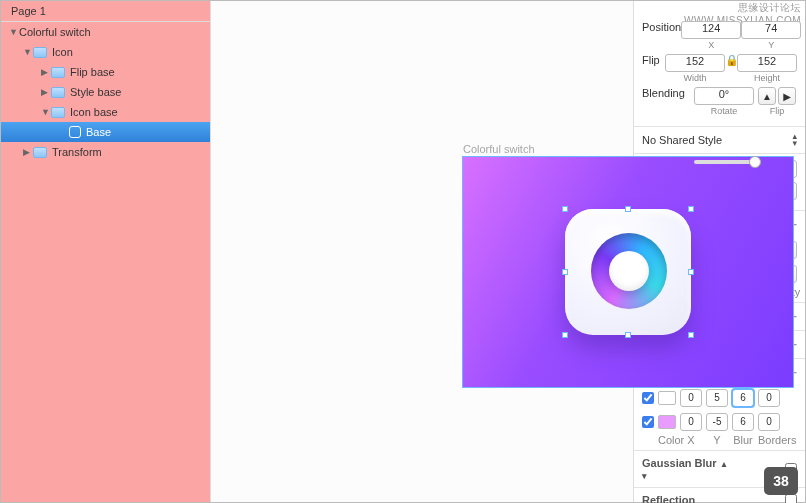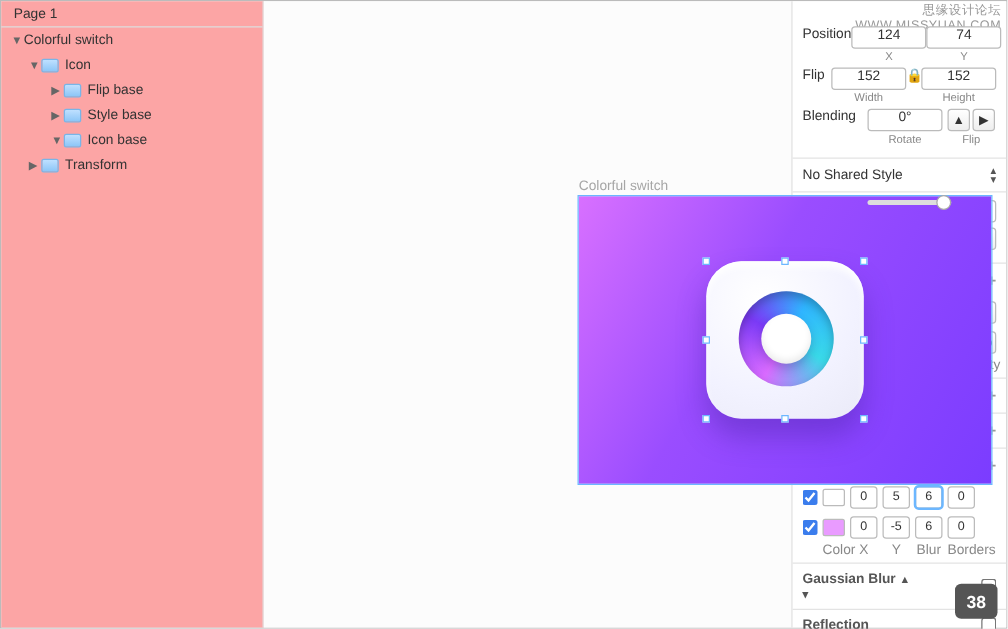--- a/index.html
+++ b/index.html
@@ -95,20 +95,25 @@
         <div class="tree-row ind3">
           <span class="arr">▶</span>
           <span class="fld"></span>
           <span>Style base</span>
         </div>
         <div class="tree-row ind3">
           <span class="arr">▼</span>
           <span class="fld"></span>
           <span>Icon base</span>
         </div>
+        <div class="tree-row ind4 sel">
+          <span class="arr"></span>
+          <span class="shape"></span>
+          <span>Base</span>
+        </div>
         <div class="tree-row ind2">
           <span class="arr">▶</span>
           <span class="fld"></span>
           <span>Transform</span>
         </div>
       </div>
   </div>
 
   <div class="canvas">
     <div class="artlabel">Colorful switch</div>

